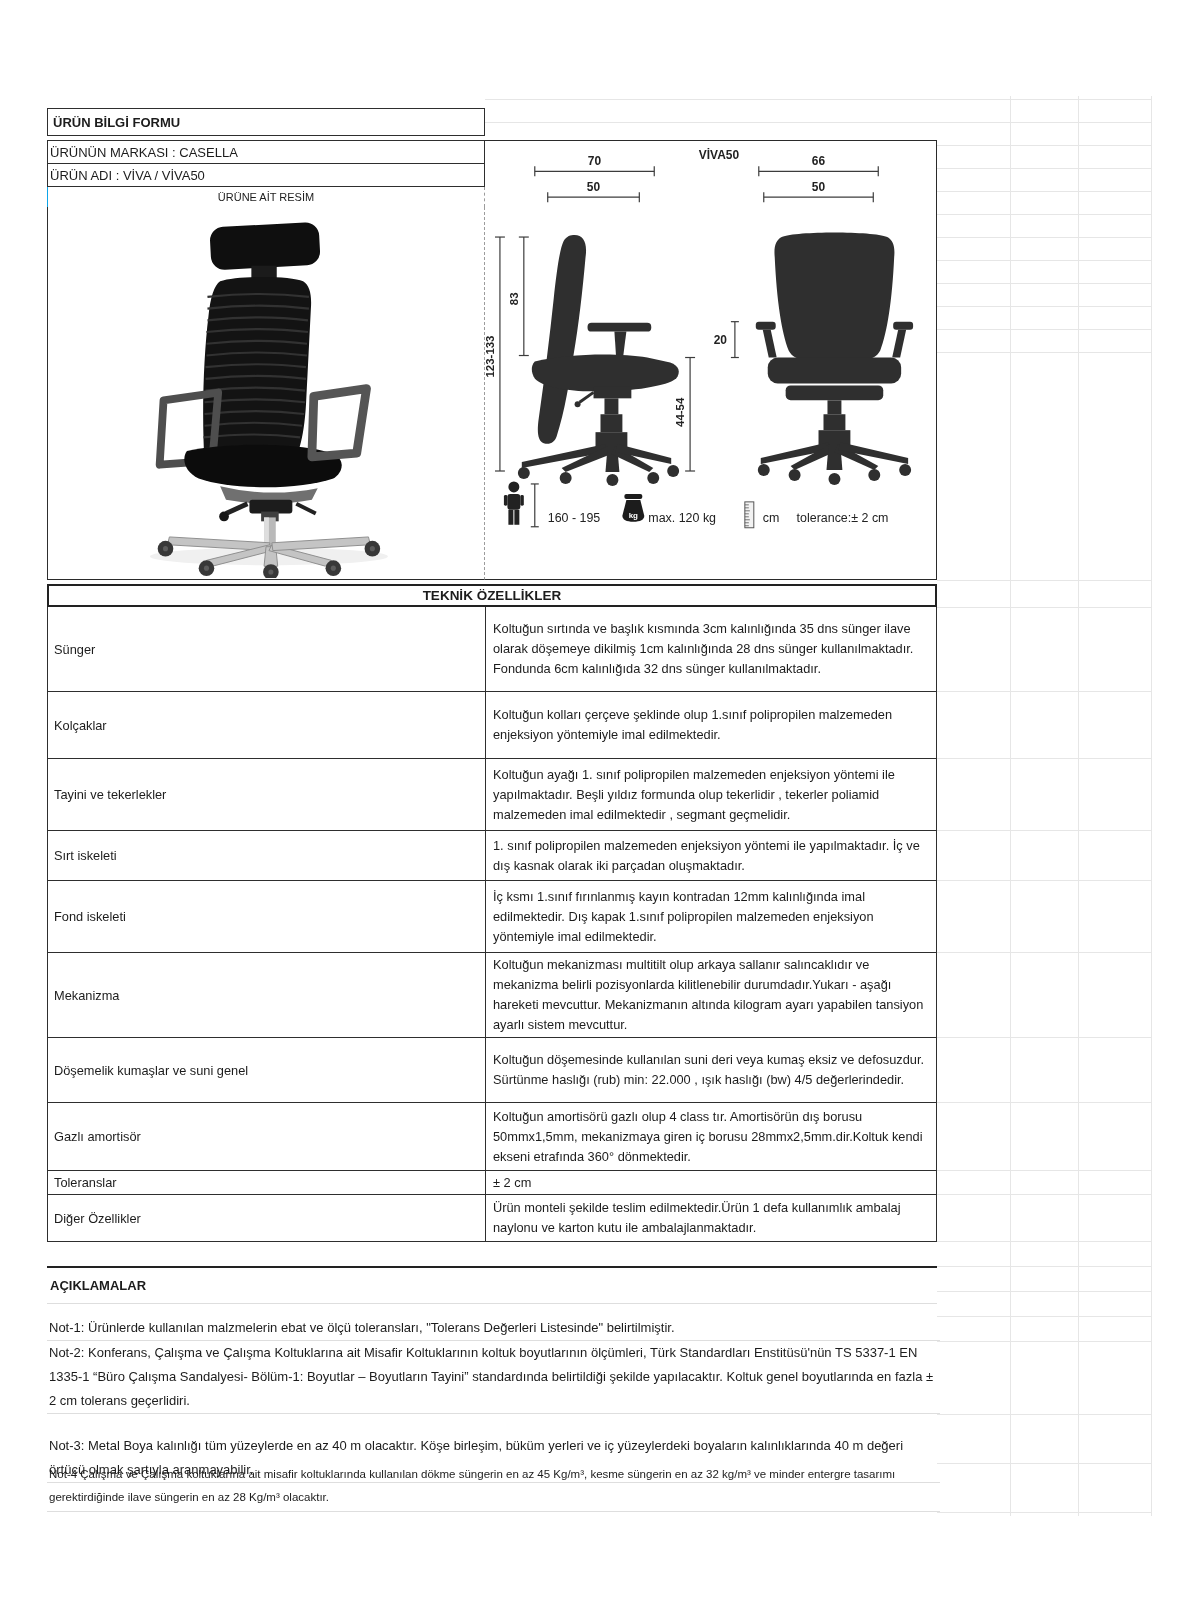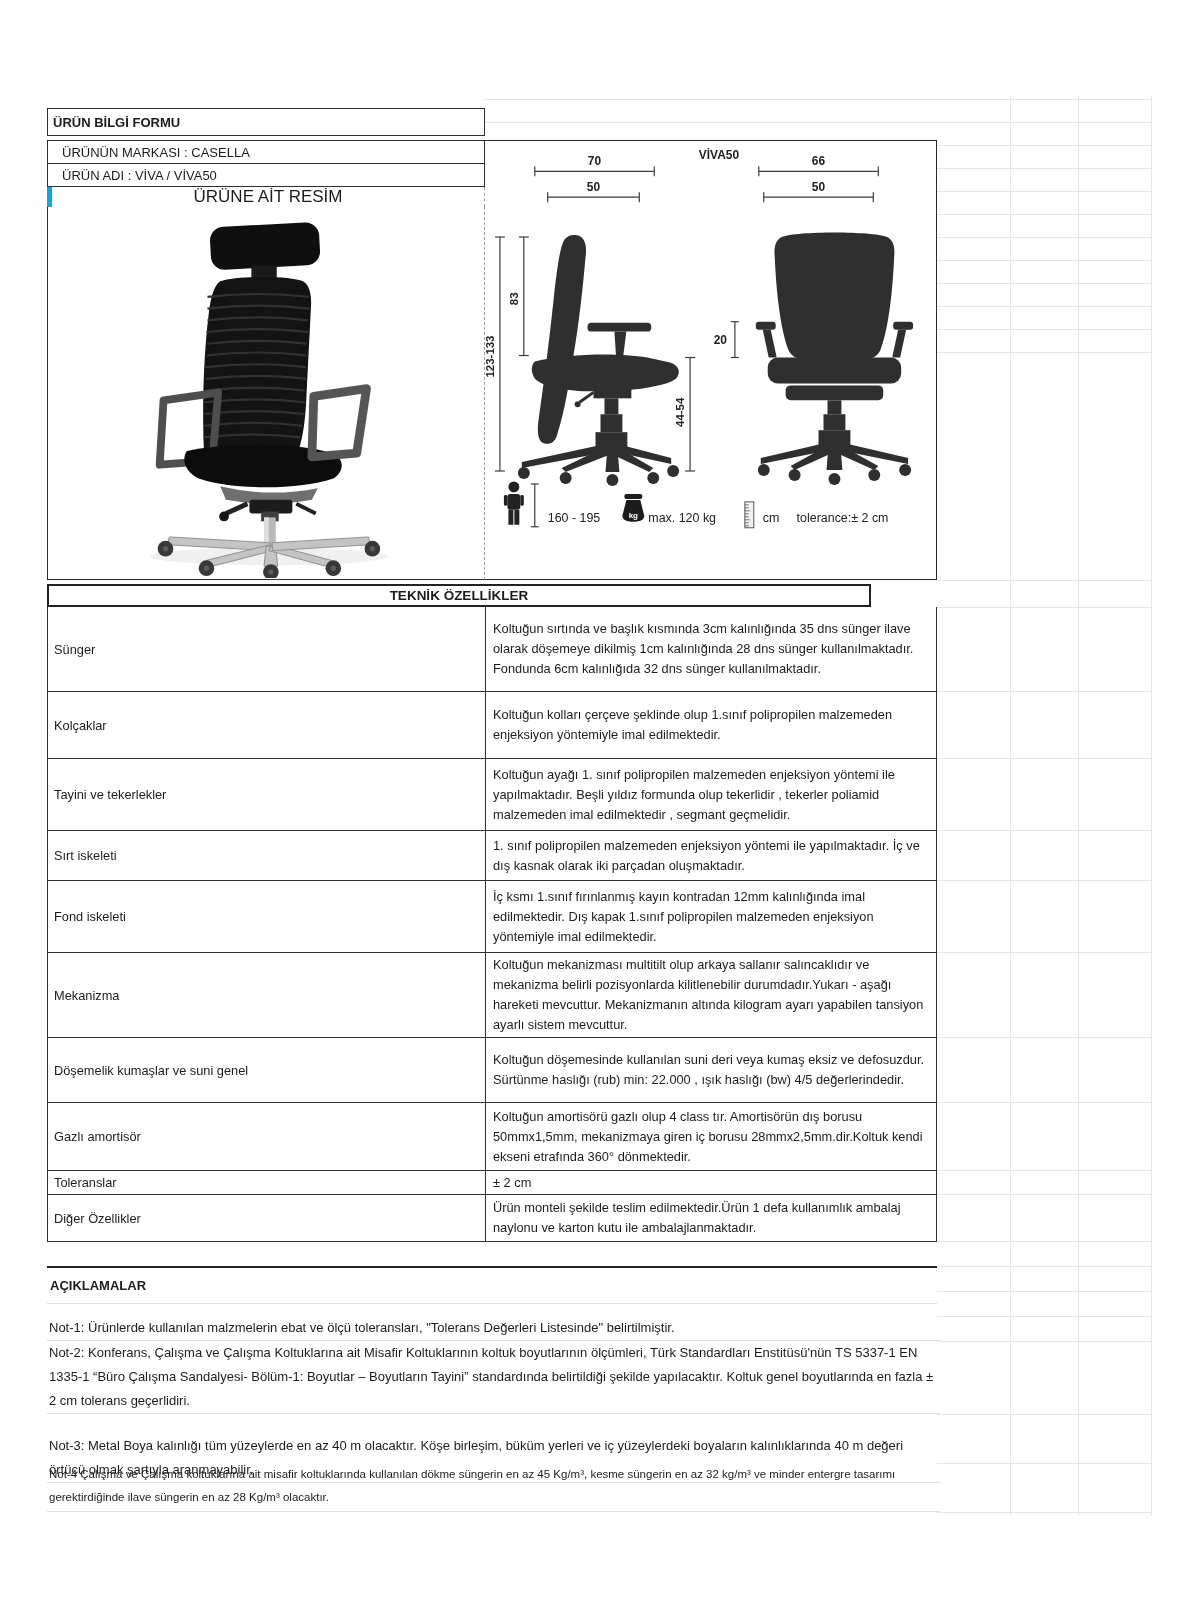--- a/index.html
+++ b/index.html
@@ -7,33 +7,33 @@
        font-family:"Liberation Sans", sans-serif;color:#1c1c1c;}
   .sheet{position:absolute;inset:0;}
   .abs{position:absolute;box-sizing:border-box;}
   
   .vline{position:absolute;width:1px;background:#e6e6e6;top:96px;height:1420px;}
   .hline{position:absolute;height:1px;background:#e6e6e6;}
   
   .title-box{left:47px;top:96px;width:438px;height:28px;border:1px solid #2e2e2e;
              display:flex;align-items:center;padding-left:5px;font-weight:bold;font-size:13px;margin-top:12px;}
   .toprow{left:47px;width:438px;border:1px solid #2e2e2e;display:flex;align-items:center;
-          padding-left:14px;font-size:13px;}
+          padding-left:2px;font-size:13px;}
   .row-brand{top:140px;height:24px;}
   .row-name{top:163px;height:24px;}
-  .row-caption{left:47px;top:187px;width:438px;height:20px;border-left:5px solid #0ea5e9;
+  .row-caption{left:47px;top:187px;width:438px;height:20px;border-left:1px solid #0ea5e9;
                border-right:1px dashed #9c9c9c;display:flex;align-items:center;justify-content:center;
-               font-size:17px;text-align:right;}
+               font-size:11px;text-align:right;}
   .photo-cell{left:47px;top:207px;width:438px;height:373px;border-left:1px solid #2e2e2e;
               border-right:1px dashed #9c9c9c;border-bottom:1.5px solid #2a2a2a;
               display:flex;align-items:center;justify-content:center;overflow:hidden;}
   .draw-box{left:485px;top:140px;width:452px;height:440px;border:1.5px solid #2a2a2a;
             border-left:none;background:#fff;overflow:hidden;}
   
-  .spec-head{left:47px;top:584px;width:824px;height:23px;border:2px solid #222;
+  .spec-head{left:47px;top:584px;width:890px;height:23px;border:2px solid #222;
              display:flex;align-items:center;justify-content:center;font-weight:bold;font-size:13.5px;}
   .spec{left:47px;top:607px;width:890px;border:1px solid #2e2e2e;border-top:none;}
   .srow{display:flex;border-top:1px solid #2e2e2e;box-sizing:border-box;}
   .srow:first-child{border-top:none;}
   .slabel{flex:0 0 437px;display:flex;align-items:center;padding:0 4px 0 6px;
           box-sizing:border-box;font-size:12.8px;}
   .svalue{flex:1;border-left:1px solid #2e2e2e;display:flex;align-items:center;
           padding:2px 8px 2px 7px;box-sizing:border-box;font-size:12.8px;line-height:20px;}
   
   .notes-head{left:47px;top:1266px;width:890px;height:38px;border-top:2px solid #222;

